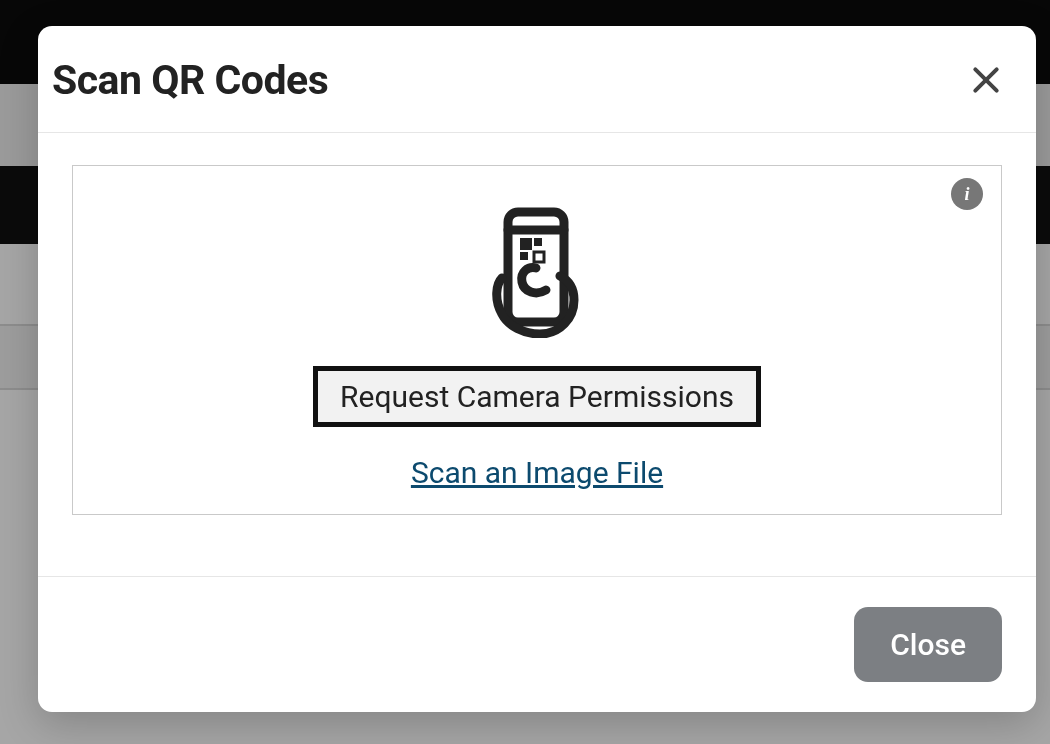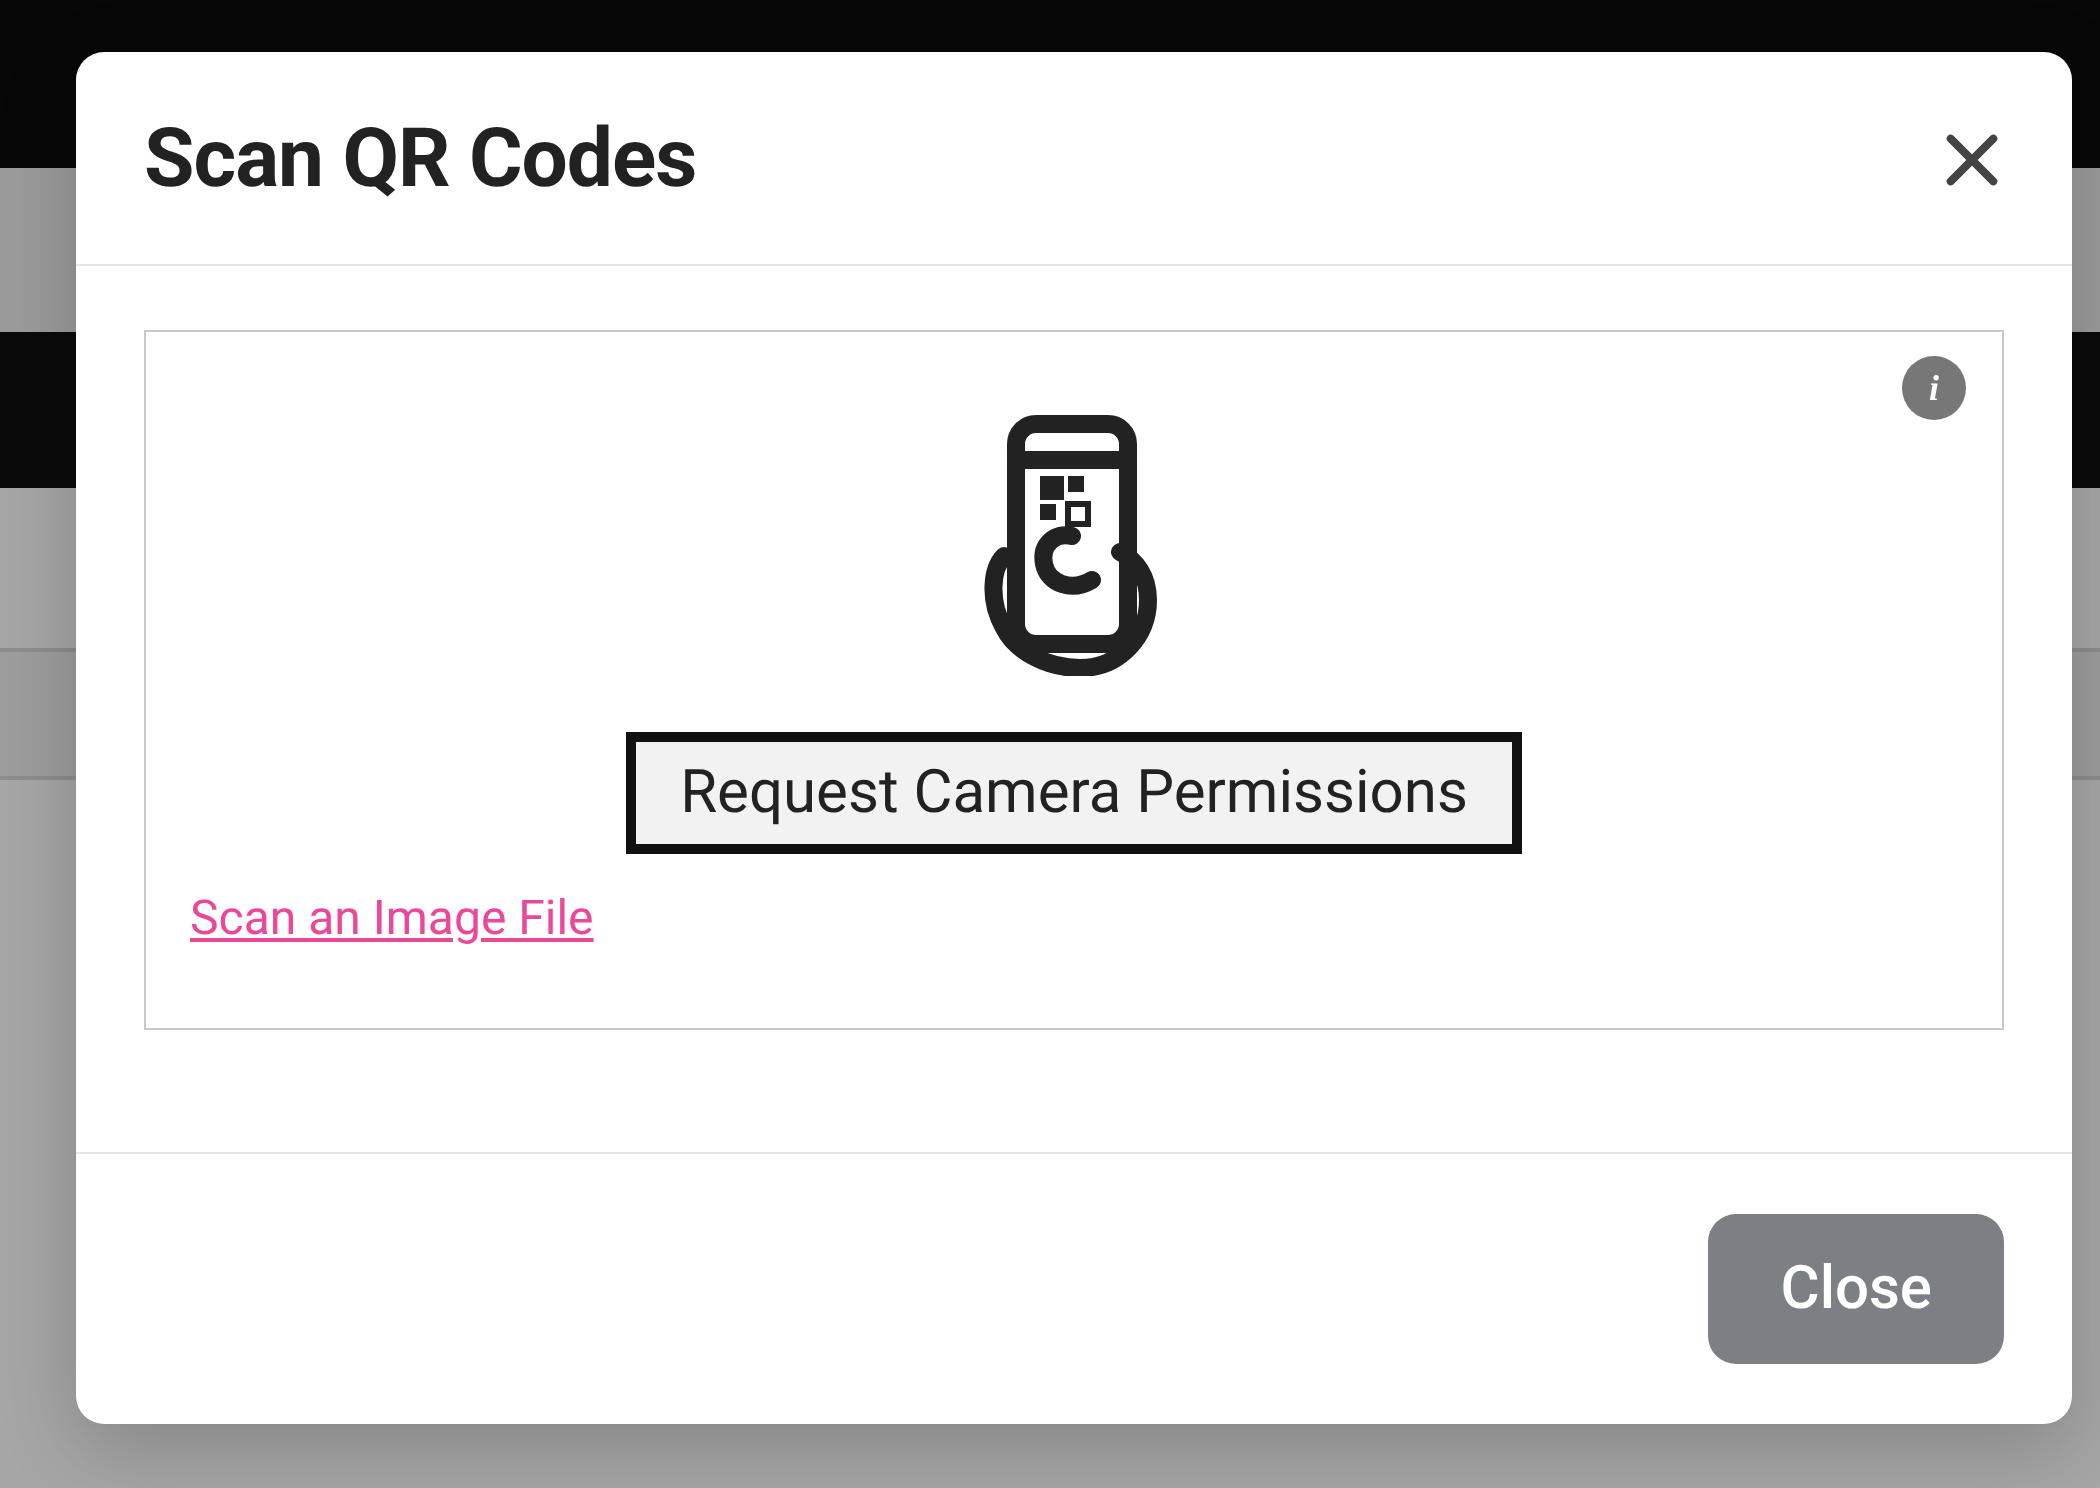--- a/index.html
+++ b/index.html
@@ -66,21 +66,21 @@
       background: #fff;
       border-radius: 14px;
       box-shadow: 0 12px 40px rgba(0,0,0,0.2);
       display: flex;
       flex-direction: column;
     }
     .modal-header {
       display: flex;
       align-items: center;
       justify-content: space-between;
-      padding: 30px 34px 28px 34px;
+      padding: 30px 34px 28px 14px;
       border-bottom: 1px solid #e6e6e6;
     }
     .modal-title {
       font-size: 41px;
       font-weight: 700;
       color: #222;
       letter-spacing: -0.5px;
     }
     .close-x {
       cursor: pointer;
@@ -126,34 +126,34 @@
       font-weight: 700;
       font-family: Georgia, 'Times New Roman', serif;
       font-style: italic;
       font-size: 18px;
     }
     .phone-illustration {
       margin: 22px auto 28px auto;
       display: block;
     }
     .request-btn {
-      margin: 0 auto 10px auto;
+      margin: 0 auto 20px auto;
       border: 5px solid #111;
       background: #f2f2f2;
       padding: 8px 22px;
       font-size: 30px;
       font-weight: 400;
       color: #222;
       cursor: pointer;
       font-family: inherit;
     }
     .scan-link {
-      text-align: left;
-      font-size: 24px;
-      color: #ec4899;
+      text-align: center;
+      font-size: 30px;
+      color: #0c4a6e;
       text-decoration: underline;
       cursor: pointer;
       margin-top: 8px;
     }
     .modal-footer {
       padding: 30px 34px 30px 34px;
       display: flex;
       justify-content: flex-end;
       gap: 8px;
     }

